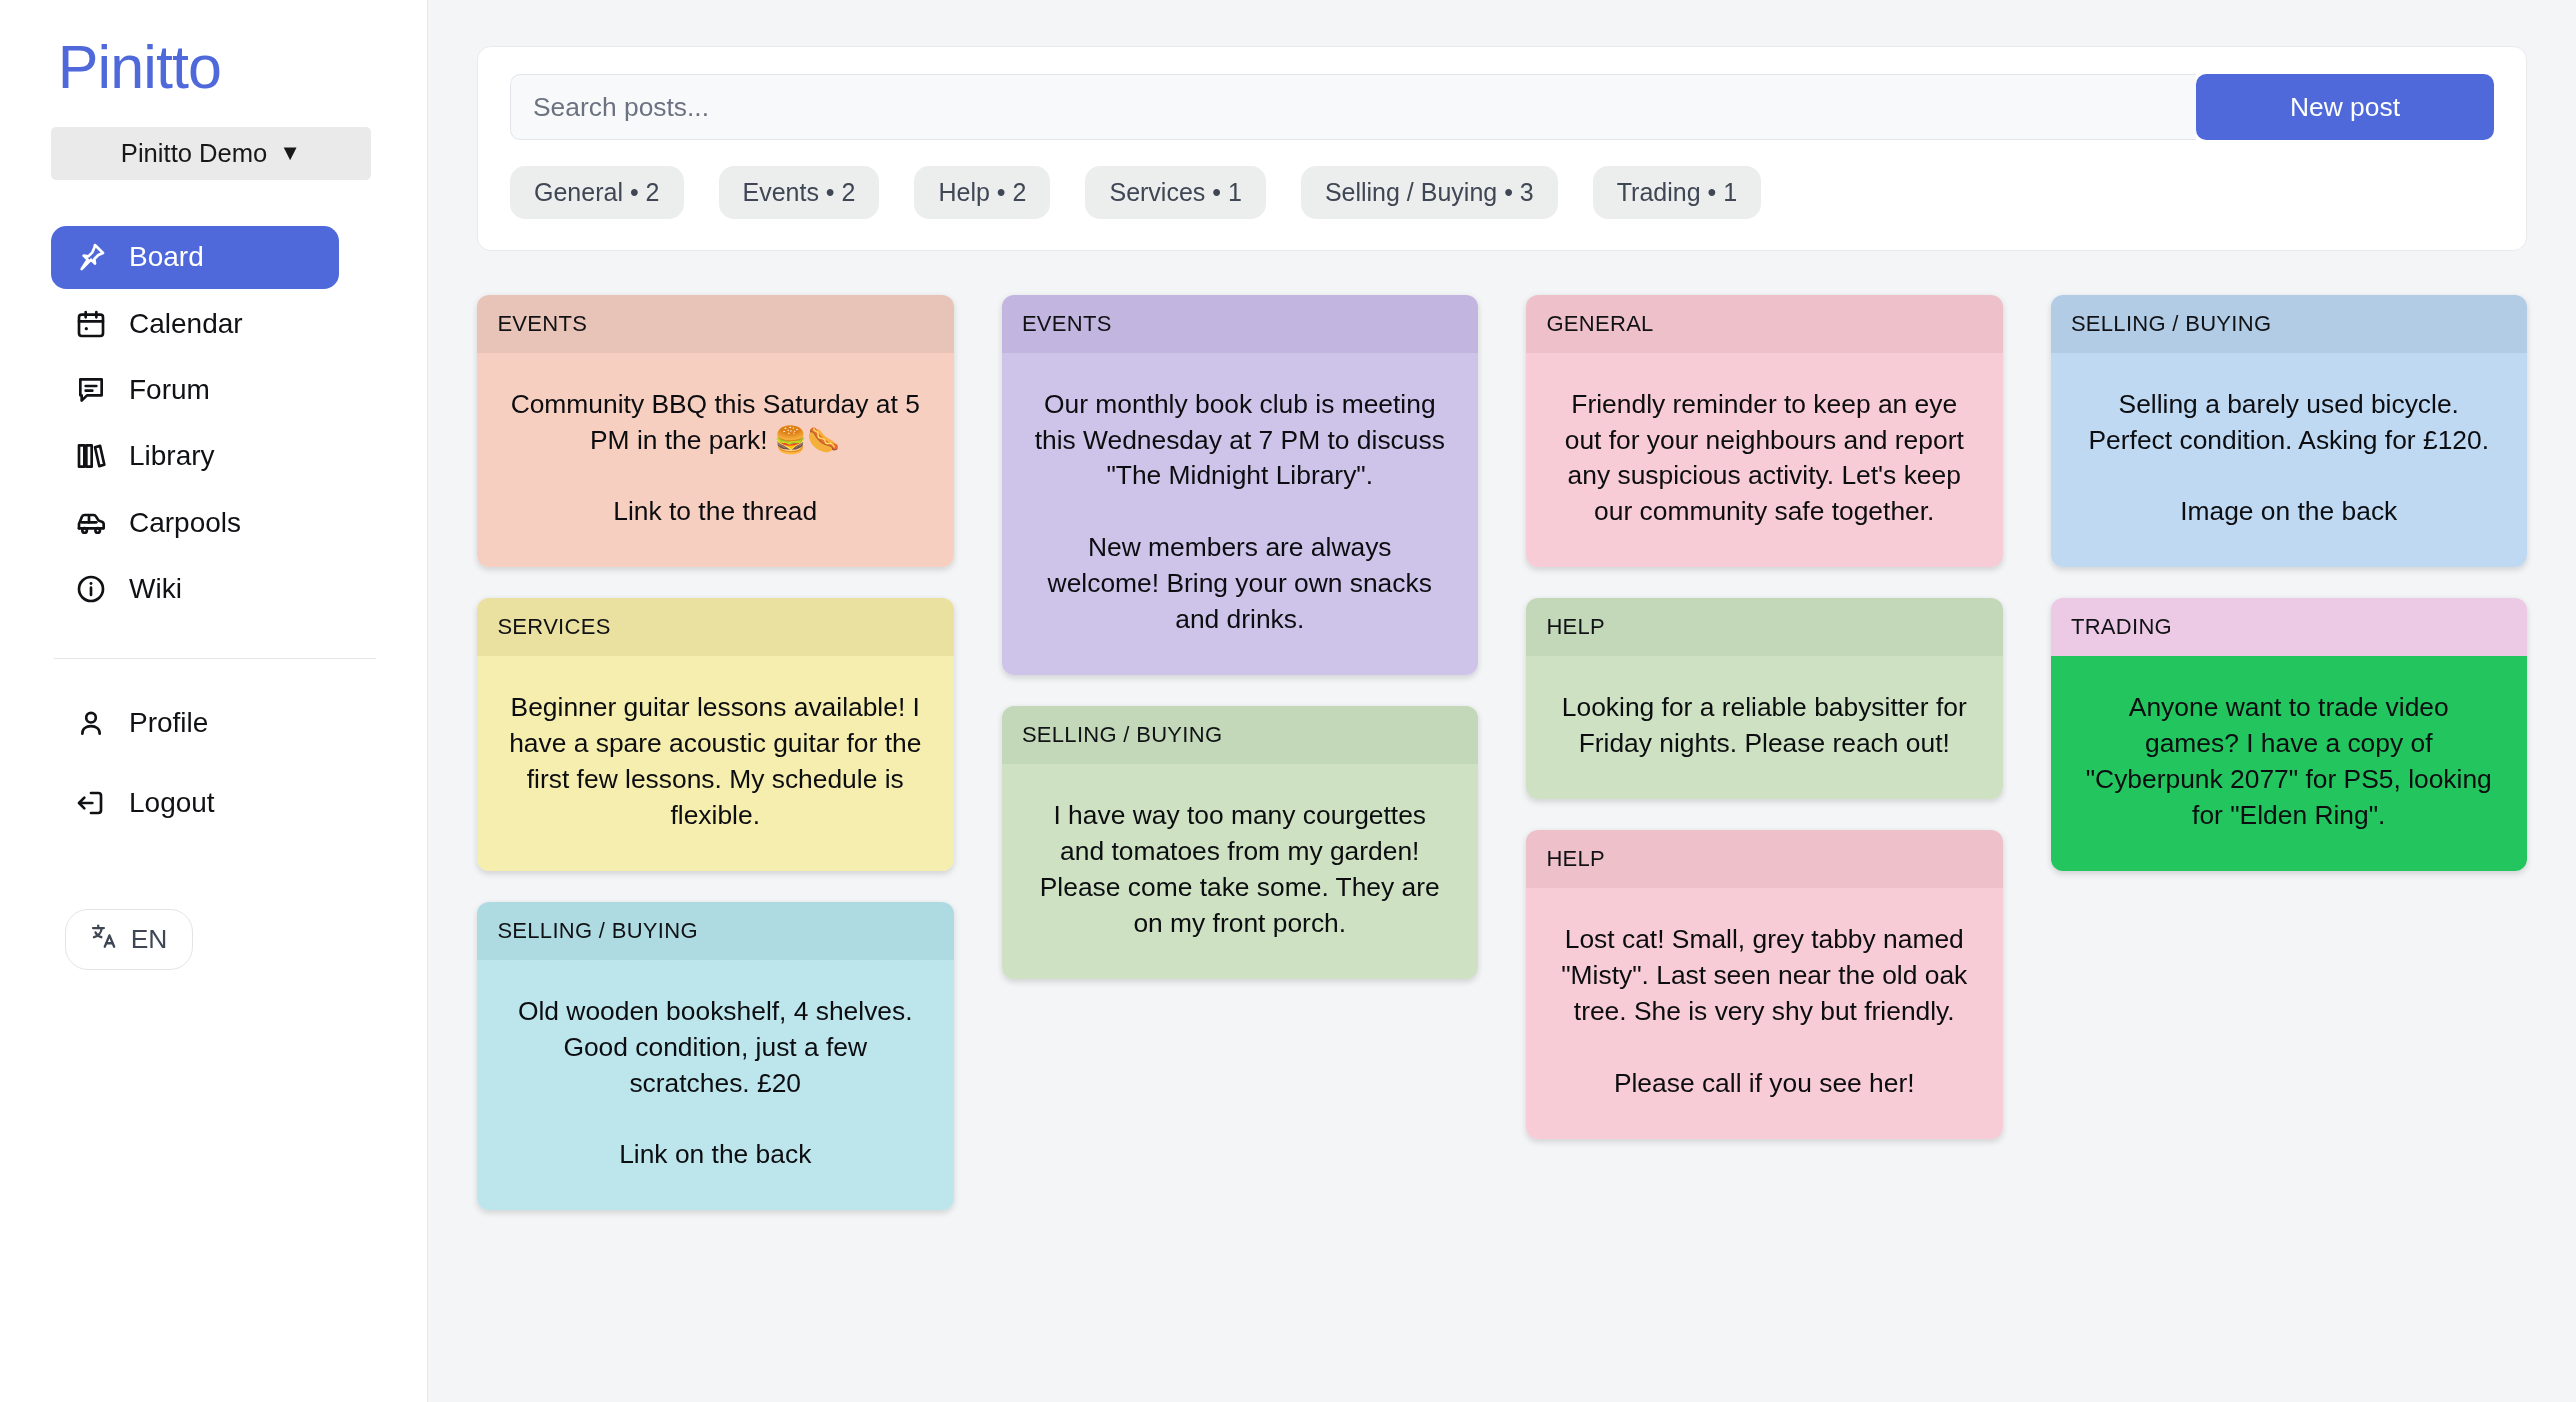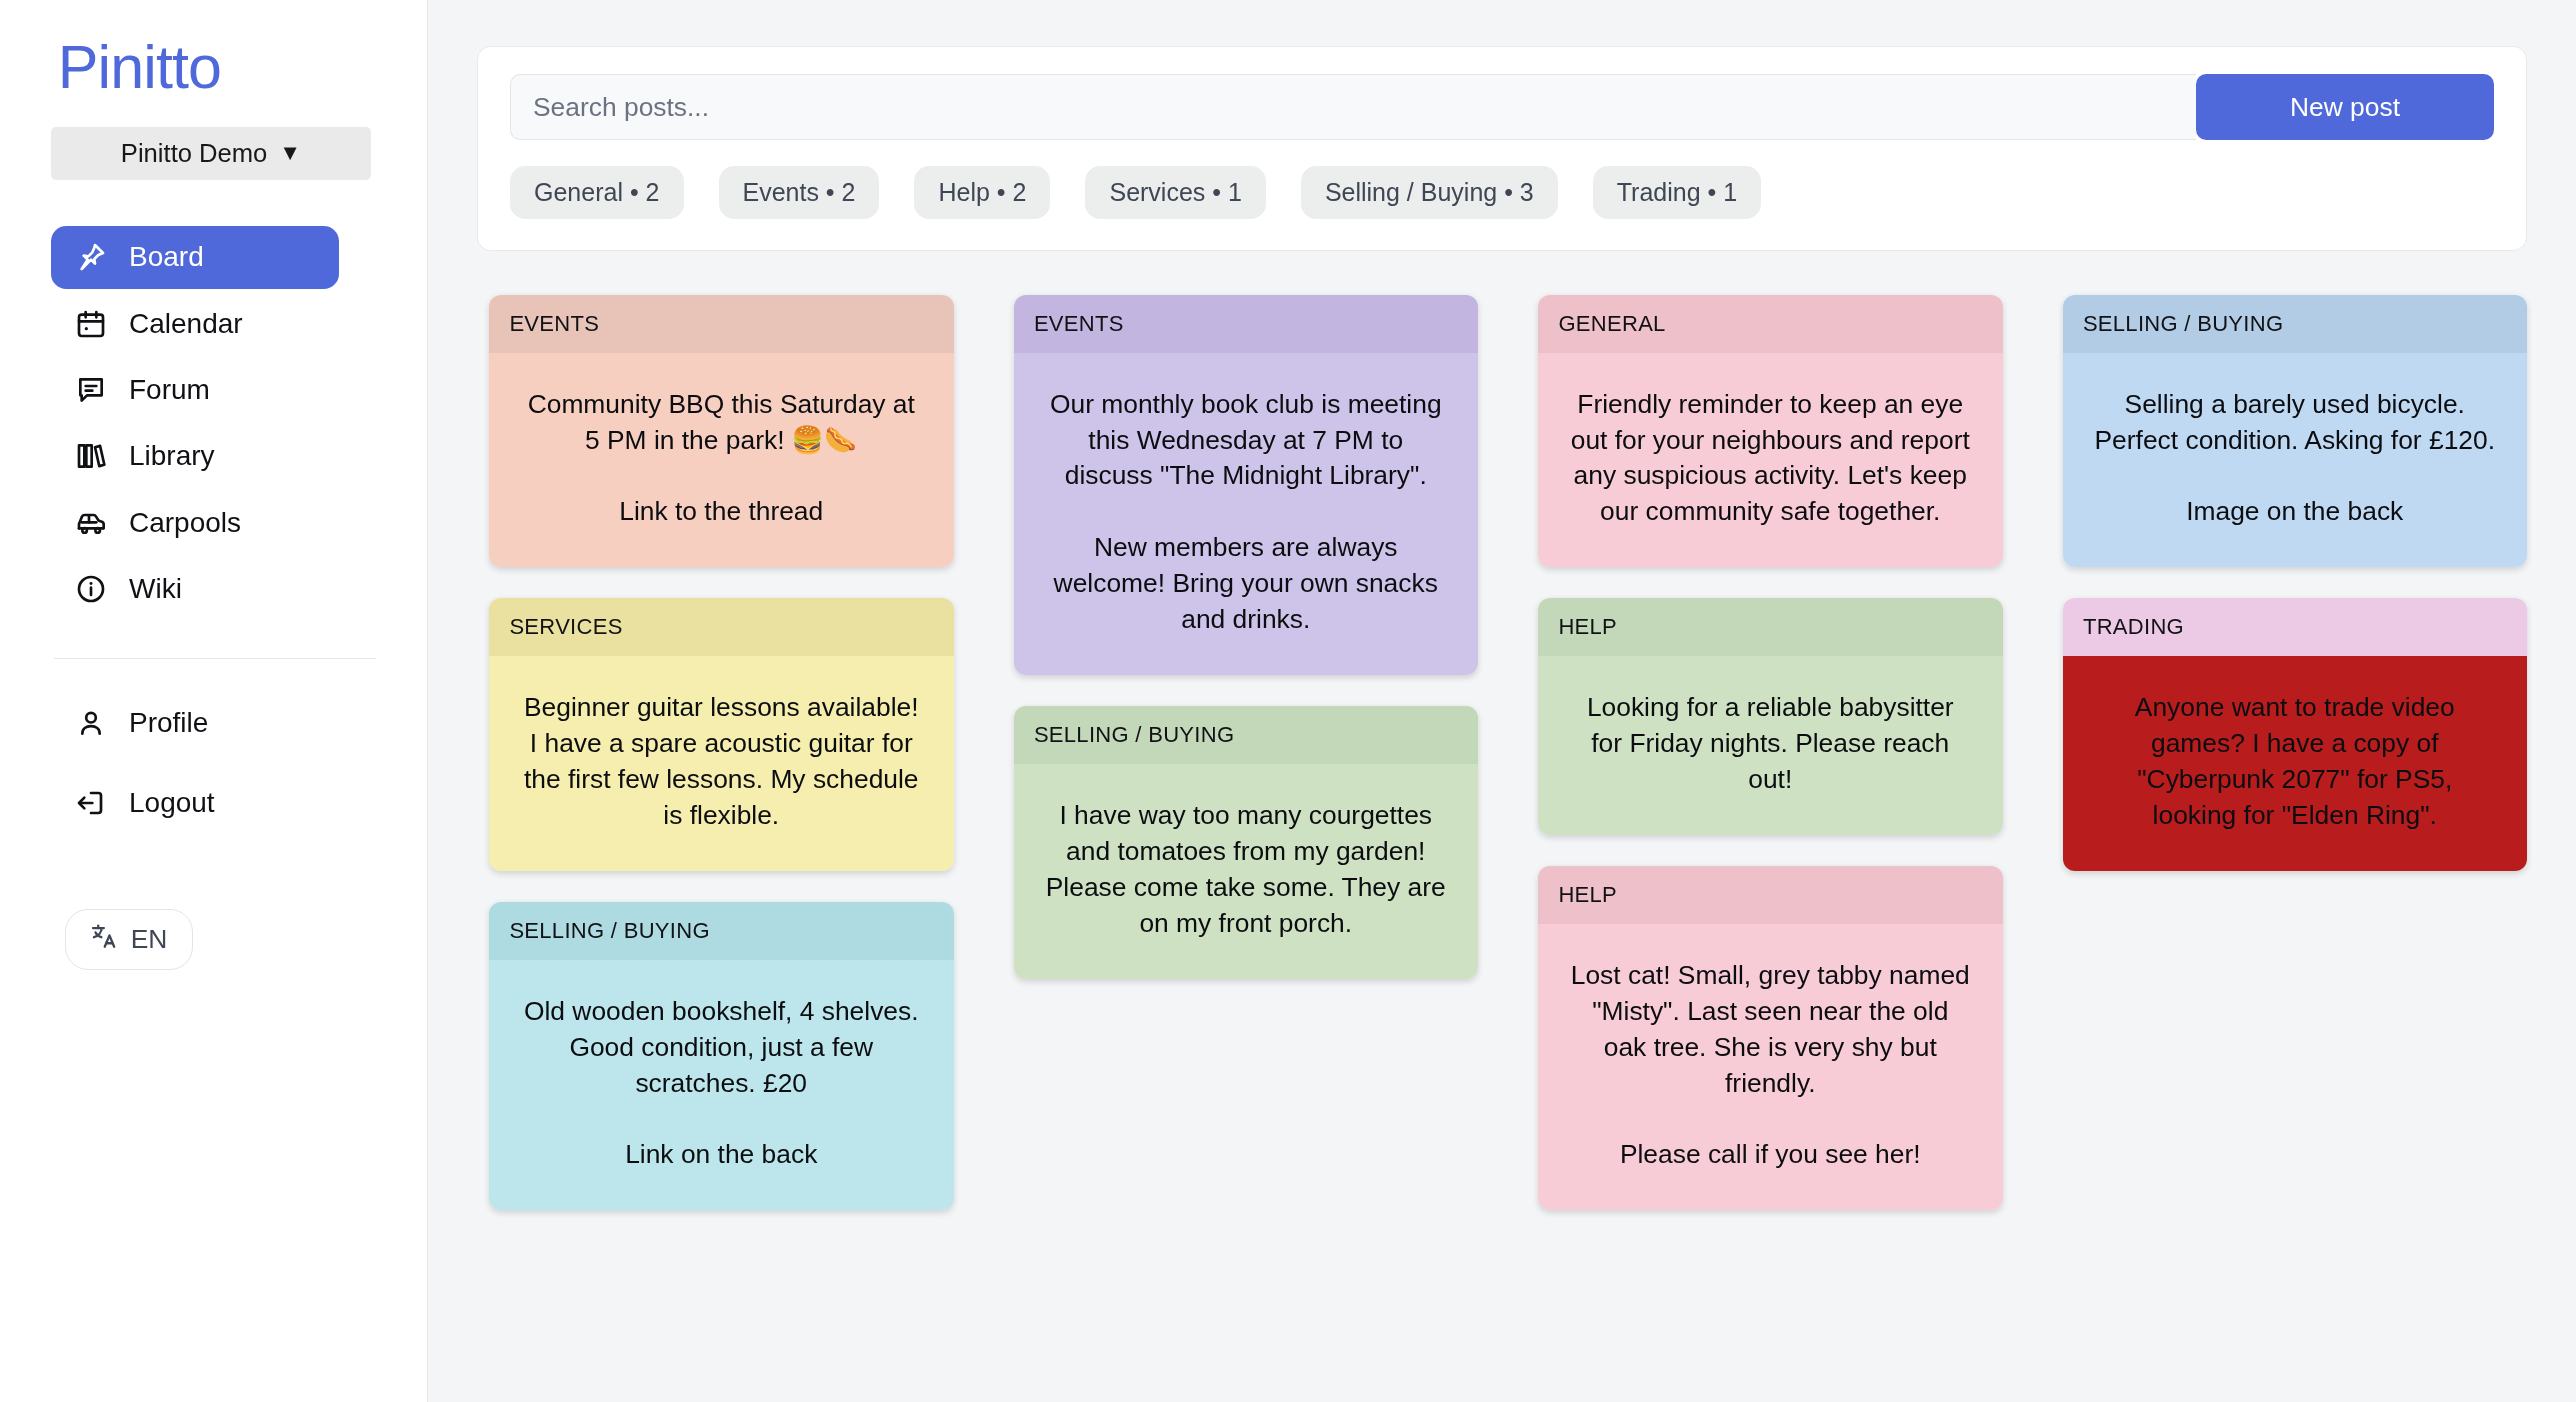--- a/index.html
+++ b/index.html
@@ -171,21 +171,20 @@
     gap: 48px;
     align-items: flex-start;
   }
   .board-column { flex: 1 1 0; display: flex; flex-direction: column; gap: 31px; min-width: 0; }
 
   .post-card {
     border-radius: 12px;
     overflow: hidden;
     box-shadow: 0 2.6px 6px rgba(0,0,0,0.14);
     cursor: pointer;
-    margin-left: 12px;
   }
   .post-card-header {
     height: 58px;
     display: flex;
     align-items: center;
     padding: 0 20.4px;
     font-size: 22px;
     letter-spacing: 0.3px;
     color: #111215;
   }
@@ -403,21 +402,21 @@
         </div>
         <div class="board-column">
           <article class="post-card">
             <div class="post-card-header" style="background: rgb(178, 204, 230);">SELLING / BUYING</div>
             <div class="post-card-body" style="background: rgb(191, 217, 243);">Selling a barely used bicycle. Perfect condition. Asking for £120.
 
 Image on the back</div>
           </article>
           <article class="post-card">
             <div class="post-card-header" style="background: rgb(236, 202, 230);">TRADING</div>
-            <div class="post-card-body" style="background: #b91c1c;">Anyone want to trade video games? I have a copy of "Cyberpunk 2077" for PS5, looking for "Elden Ring".</div>
+            <div class="post-card-body" style="background: #22c55e;">Anyone want to trade video games? I have a copy of "Cyberpunk 2077" for PS5, looking for "Elden Ring".</div>
           </article>
         </div>
       </section>
 
   </main>
 
 </div>
 
 
 </body></html>

